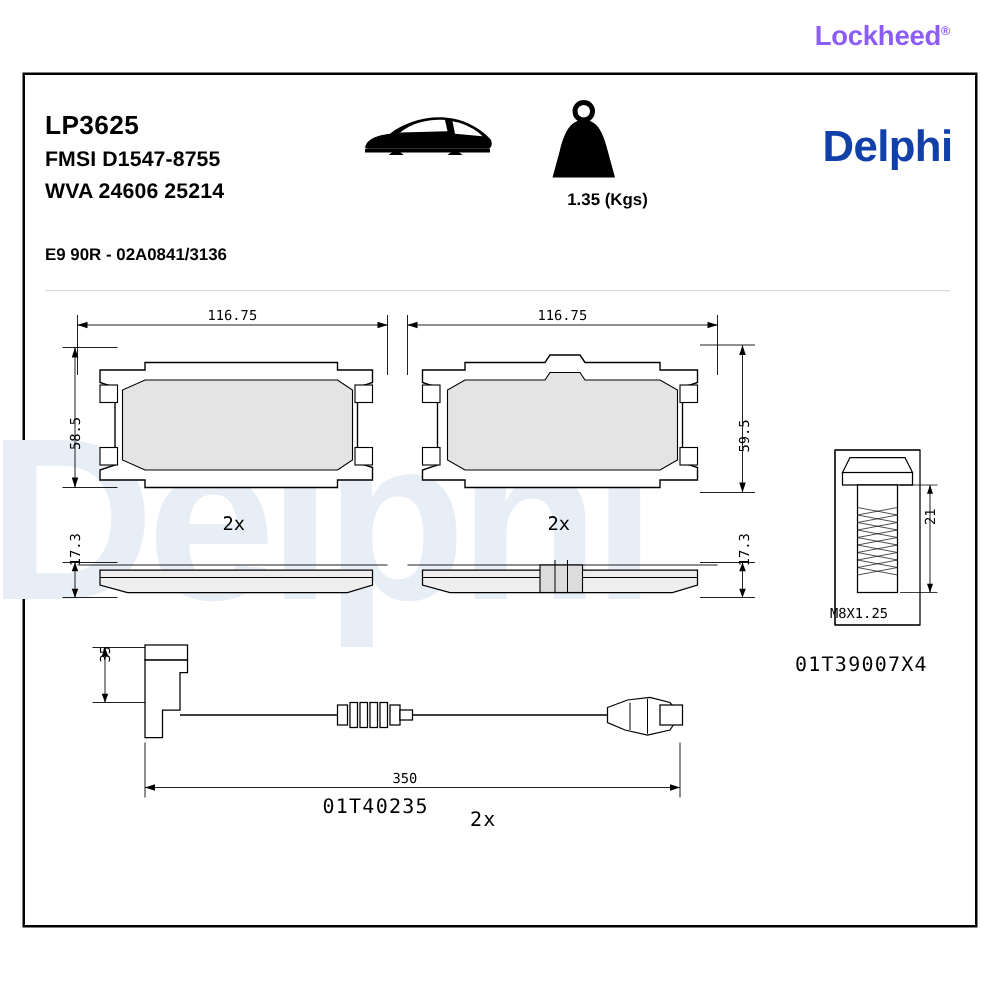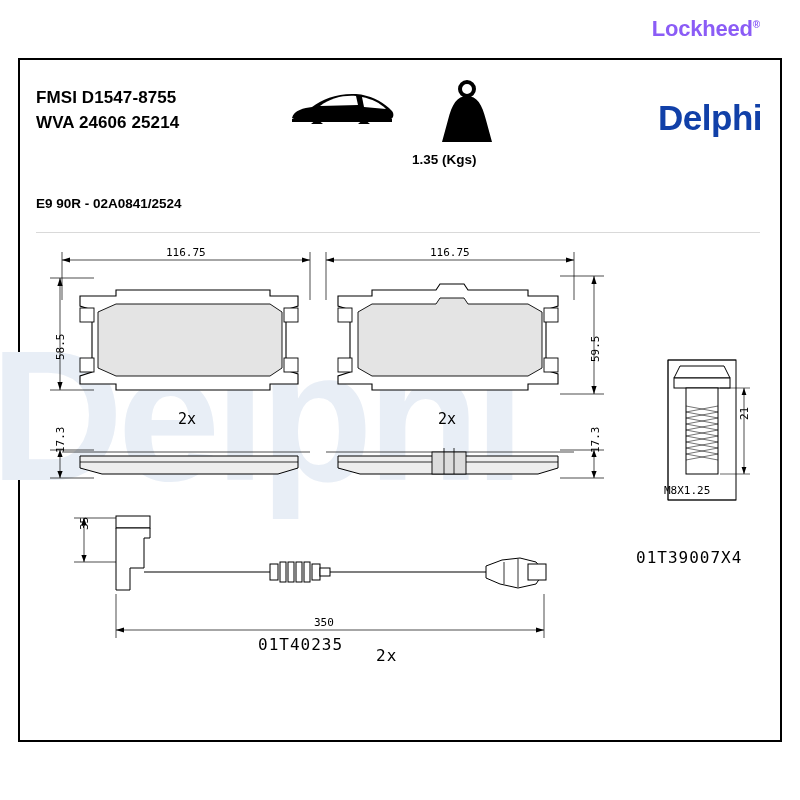--- a/index.html
+++ b/index.html
@@ -85,24 +85,24 @@
   
   .weight-icon {
     position: absolute;
     left: 404px;
     top: 20px;
     width: 86px;
     height: 70px;
   }
   .weight-label {
     position: absolute;
-    left: 392px;
+    left: 411px;
     top: 92px;
     width: 110px;
-    text-align: left;
+    text-align: center;
     font-size: 13.5px;
     font-weight: bold;
   }
   
   .delphi-logo {
     position: absolute;
     right: 18px;
     top: 38px;
     font-size: 35px;
     font-weight: bold;
@@ -158,25 +158,26 @@
 </head>
 <body>
 
 <div id="sheet">
 
   <div class="watermark">Delphi</div>
 
   <div class="layer">
 
     <div class="hdr-codes">
+      <div class="code-main">LP3625</div>
       <div class="code-sub">FMSI D1547-8755</div>
       <div class="code-sub">WVA 24606 25214</div>
     </div>
 
-    <div class="homolog">E9 90R - 02A0841/2524</div>
+    <div class="homolog">E9 90R - 02A0841/3136</div>
     <div class="hdr-rule"></div>
 
     <svg class="car-icon" viewBox="0 0 110 48">
       <path d="M6 30 C8 22 18 20 26 19 C36 11 52 5 70 6 C84 7 95 13 103 20 L106 23 C108 25 108 30 105 31 L8 31 Z" fill="#000"></path>
       <path d="M34 18 C44 10 58 7 70 8 L72 17 Z" fill="#ffffff"></path>
       <path d="M76 9 C86 11 94 15 100 21 L78 19 Z" fill="#ffffff"></path>
       <rect x="6" y="31" width="100" height="3" fill="#000"></rect>
       <path d="M25 36 l6 -5 l6 5 z" fill="#000"></path>
       <path d="M72 36 l6 -5 l6 5 z" fill="#000"></path>
     </svg>
@@ -341,21 +342,21 @@
     <div class="dim-txt rot" style="left:569px; top:302px;">59.5</div>
 
     <div class="dim-txt rot" style="left:34px; top:393px;">17.3</div>
     <div class="dim-txt rot" style="left:569px; top:393px;">17.3</div>
 
     <div class="qty" style="left:158px; top:350px;">2x</div>
     <div class="qty" style="left:418px; top:350px;">2x</div>
 
     <div class="dim-txt rot" style="left:718px; top:360px;">21</div>
     <div class="dim-txt" style="left:644px; top:424px;">M8X1.25</div>
-    <div class="partnum" style="left:616px; top:488px;text-align:right;">01T39007X4</div>
+    <div class="partnum" style="left:616px; top:462px;text-align:right;">01T39007X4</div>
 
     <div class="dim-txt rot" style="left:58px; top:470px;">35</div>
     <div class="dim-txt" style="left:294px; top:556px;">350</div>
 
     <div class="partnum" style="left:238px; top:554px;margin-top:21px;">01T40235</div>
     <div class="partnum" style="left:356px; top:586px;">2x</div>
 
   </div>
 </div>
 

